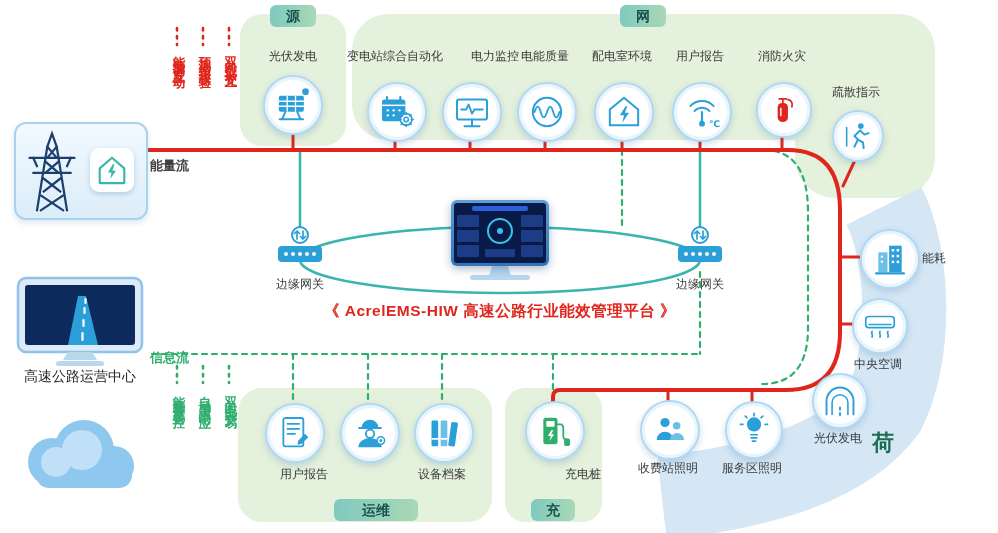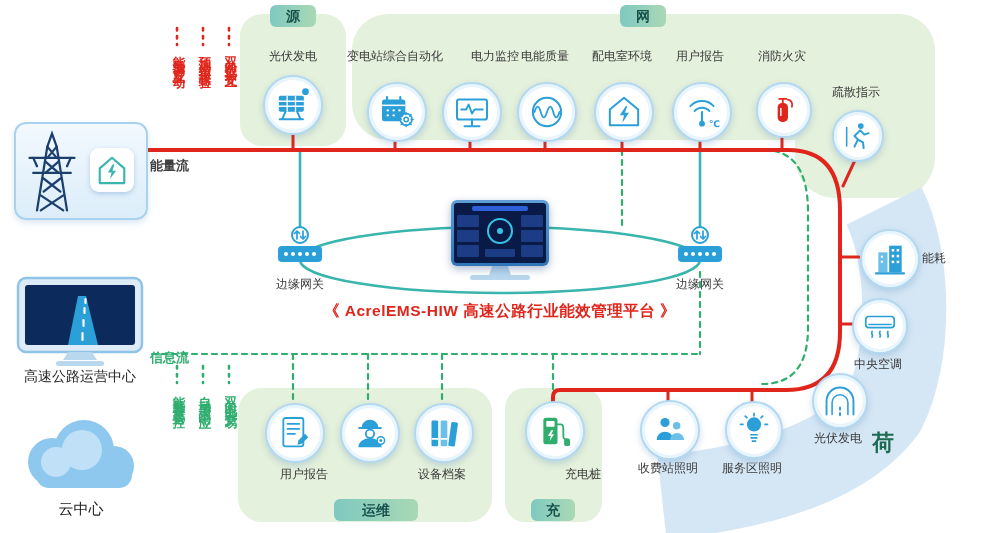--- a/index.html
+++ b/index.html
@@ -110,21 +110,20 @@
       <circle cx="36" cy="52" r="24"></circle>
       <circle cx="68" cy="40" r="30"></circle>
       <circle cx="98" cy="56" r="20"></circle>
       <rect x="20" y="52" width="96" height="26" rx="13"></rect>
     </g>
     <g fill="#bfe0f7">
       <circle cx="66" cy="40" r="20"></circle>
       <circle cx="40" cy="52" r="15"></circle>
     </g>
   </svg>
-  <div class="leftlabel" style="left:16px;top:500px;width:130px;font-size:15px;">云中心</div>
 
   <div class="vtext vred" style="left:168px;top:46px;">能量调度互动</div>
   <div class="vtext vred" style="left:194px;top:46px;">预测结果校验</div>
   <div class="vtext vred" style="left:220px;top:46px;">双向数据交互</div>
   <div class="vtext vgreen" style="left:168px;top:386px;">能量智慧管控</div>
   <div class="vtext vgreen" style="left:194px;top:386px;">自动需求响应</div>
   <div class="vtext vgreen" style="left:220px;top:386px;">双向电能交易</div>
 
   <div class="flowlabel" style="left:150px;top:157px;color:#404040;">能量流</div>
   <div class="flowlabel" style="left:150px;top:335px;color:#2fae6e;margin-top:14px;">信息流</div>

